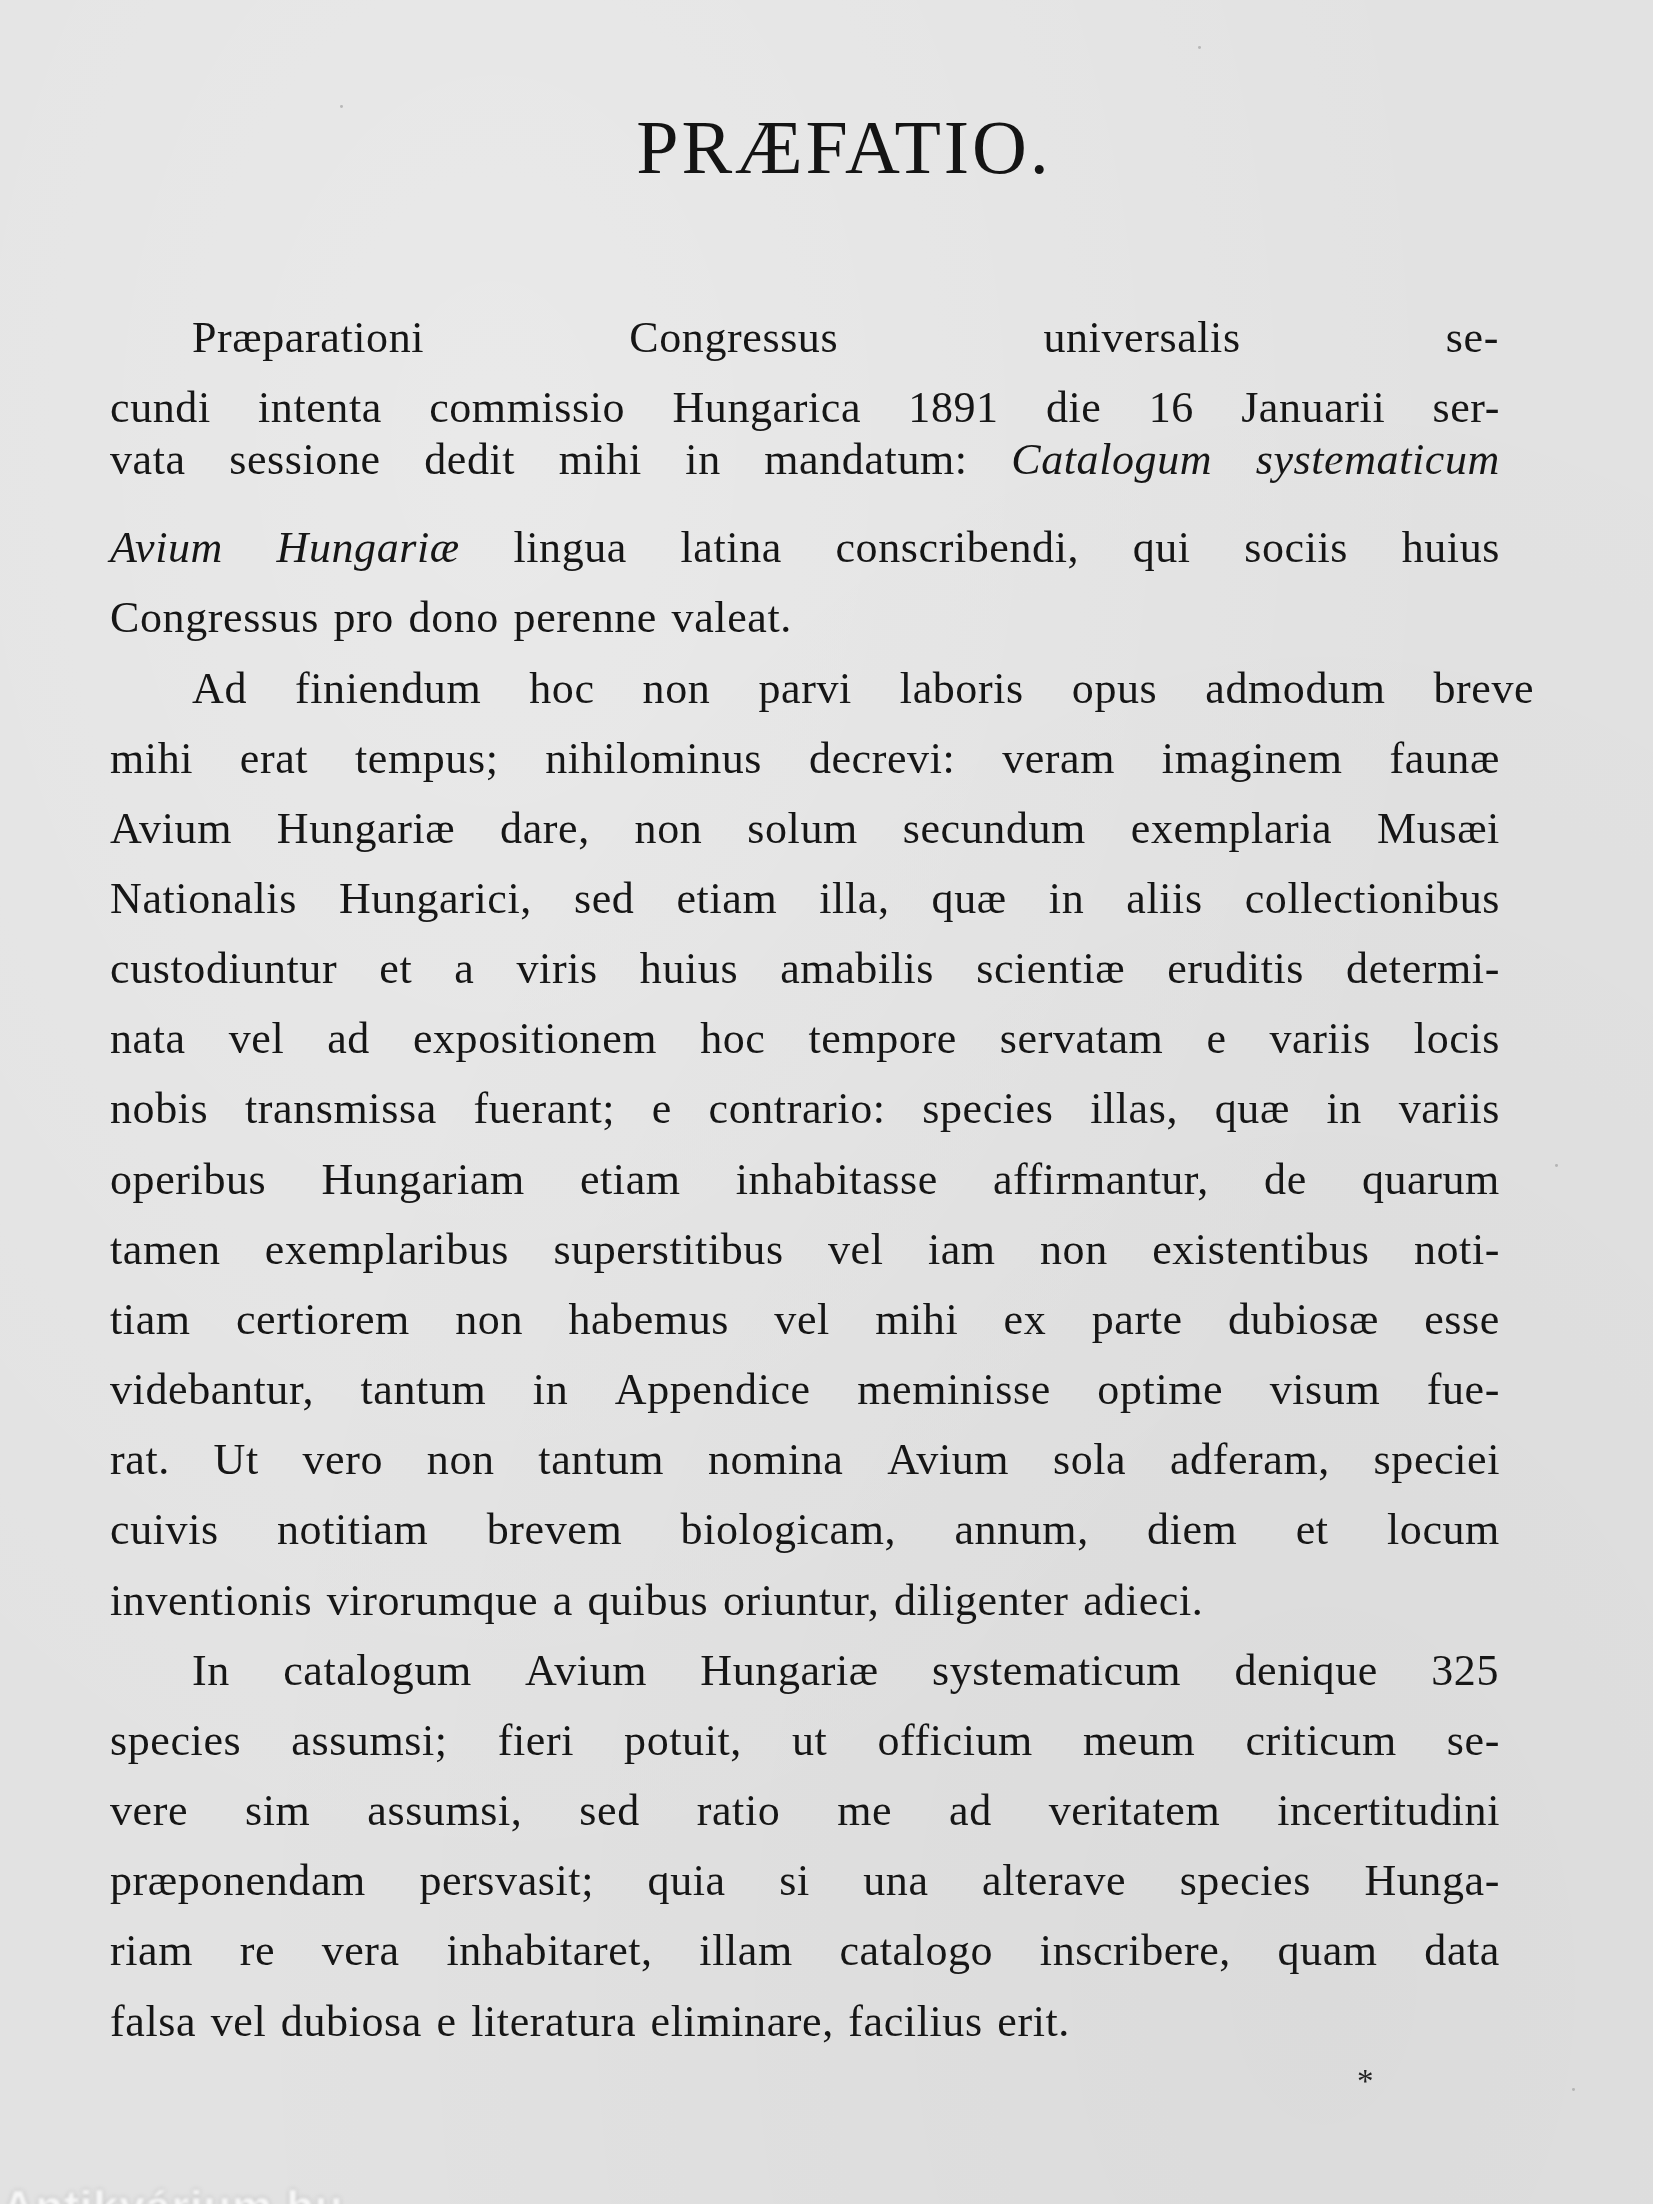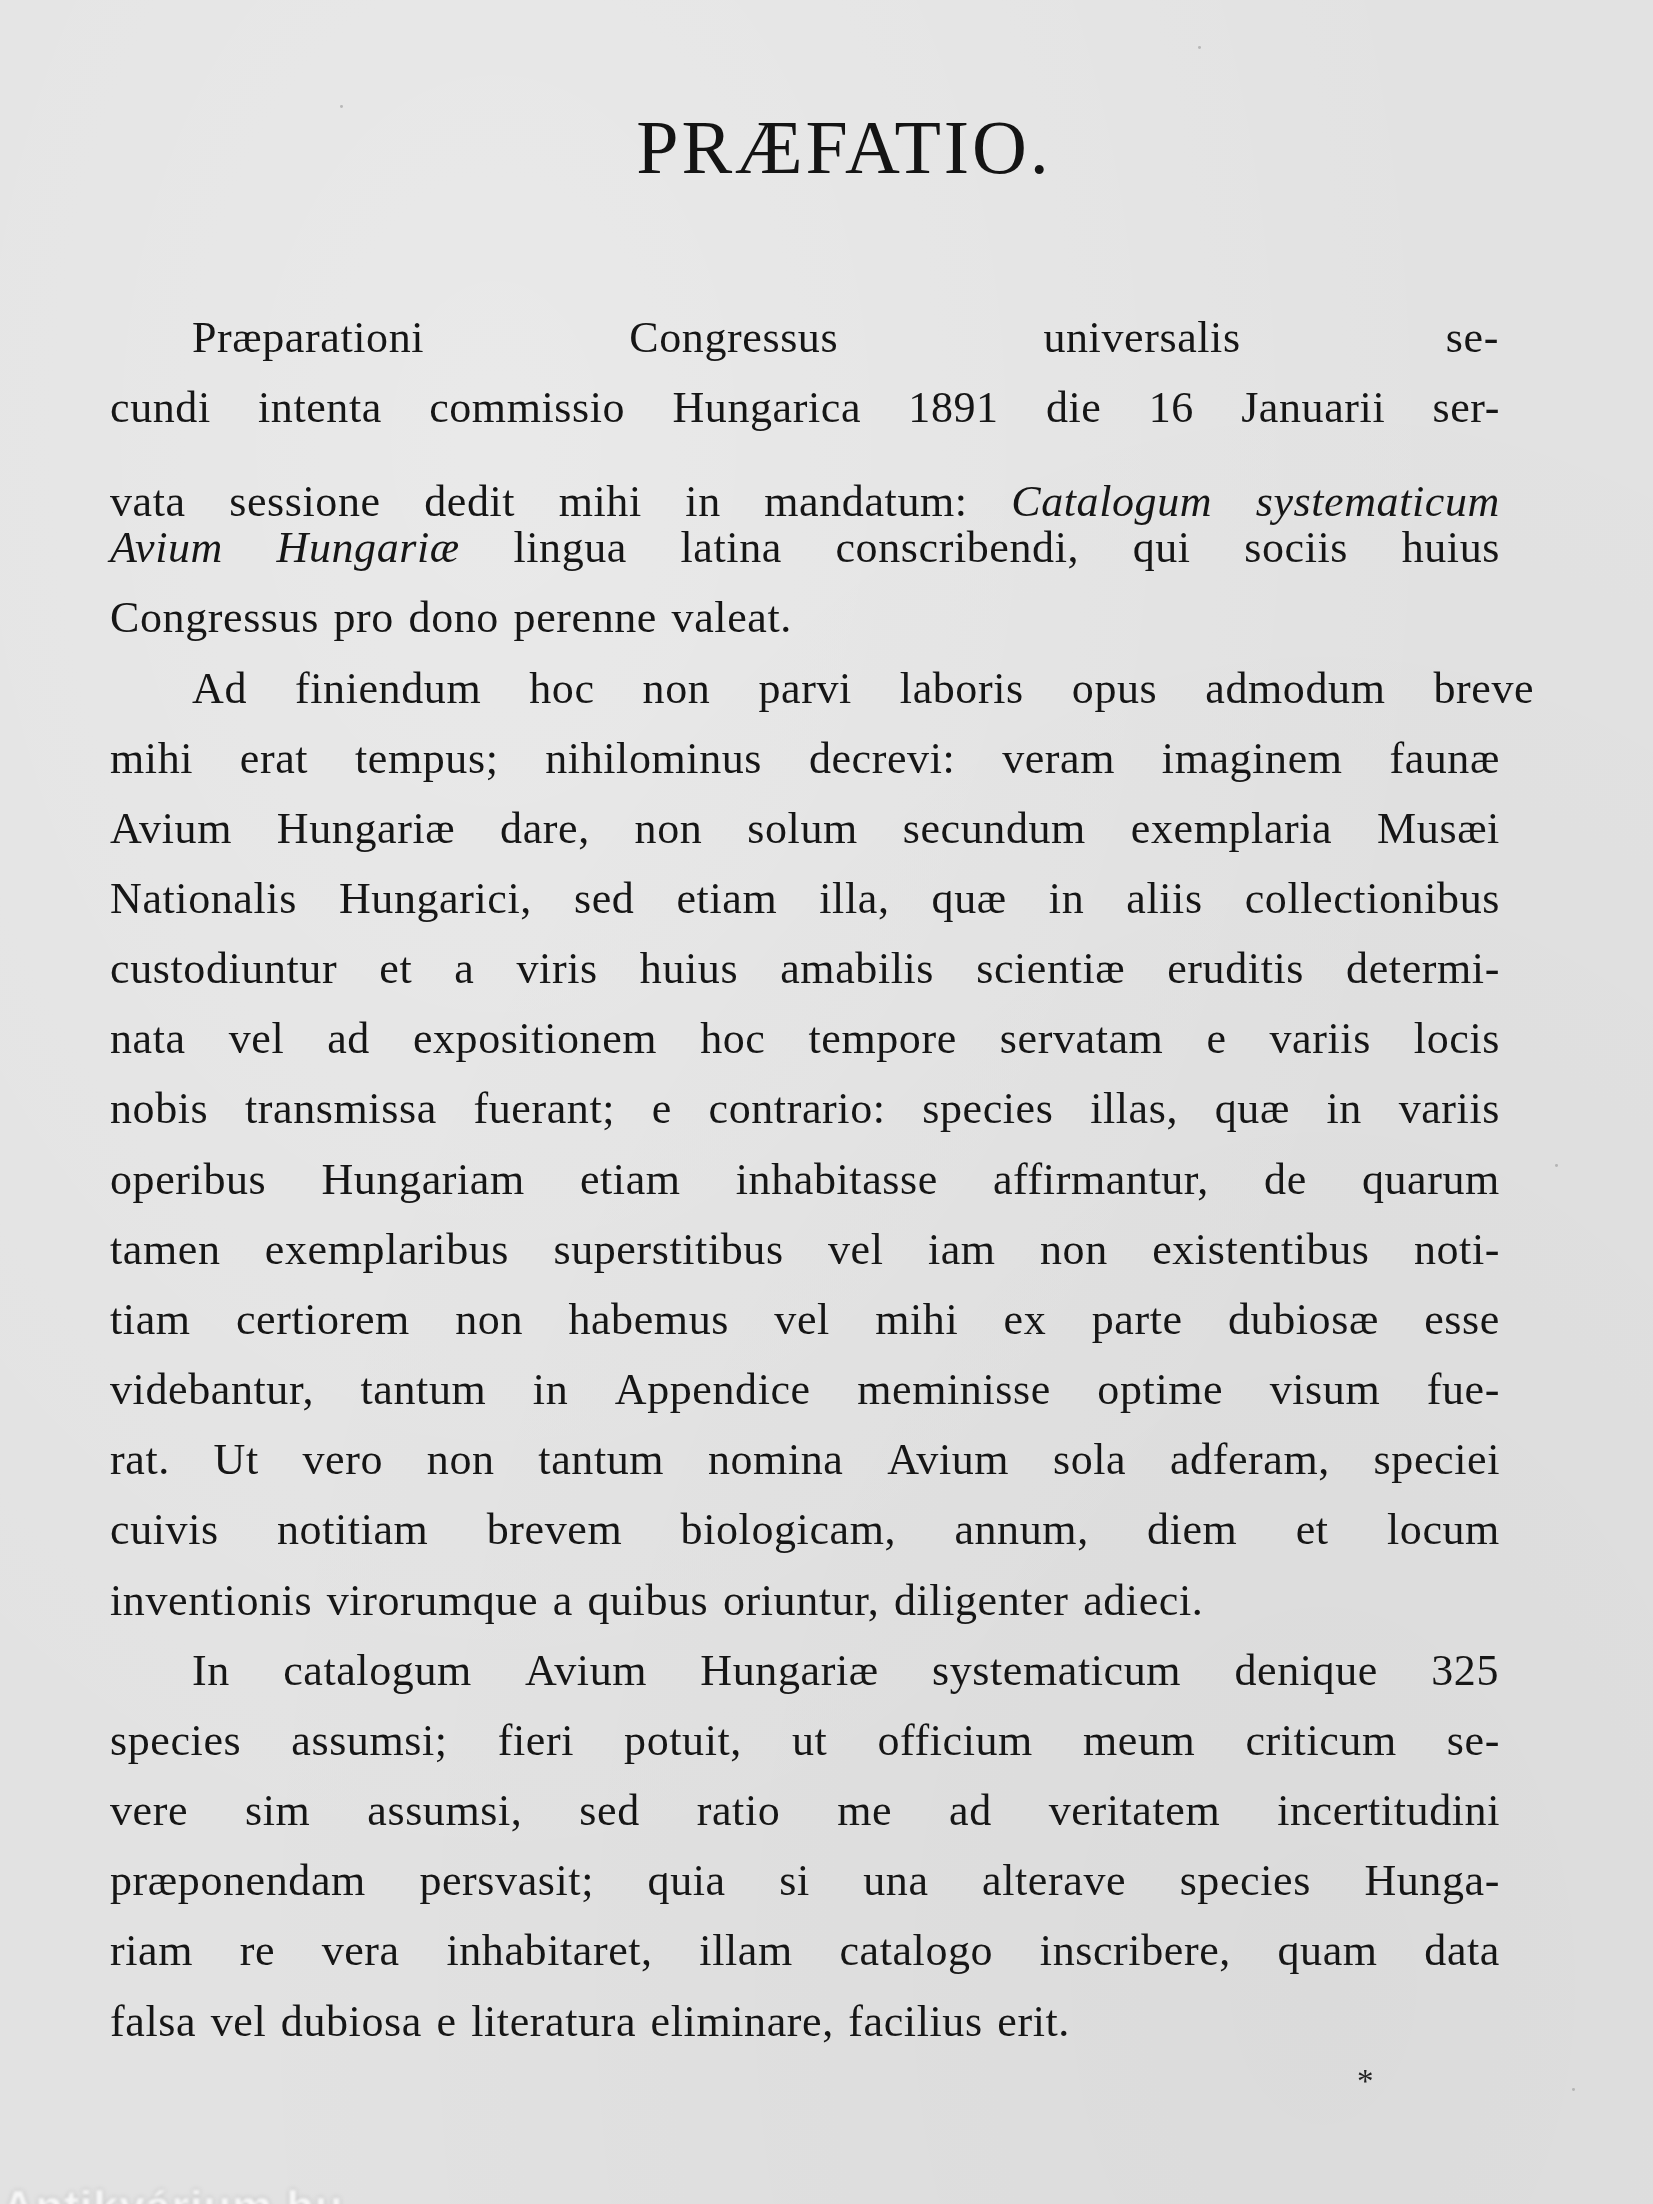--- a/index.html
+++ b/index.html
@@ -127,21 +127,21 @@
           <span class="word">cundi</span>
           <span class="word">intenta</span>
           <span class="word">commissio</span>
           <span class="word">Hungarica</span>
           <span class="word">1891</span>
           <span class="word">die</span>
           <span class="word">16</span>
           <span class="word">Januarii</span>
           <span class="word">ser-</span>
         </div>
-        <div class="line jline" style="top: 467px;">
+        <div class="line jline" style="top: 425px;">
           <span class="word">vata</span>
           <span class="word">sessione</span>
           <span class="word">dedit</span>
           <span class="word">mihi</span>
           <span class="word">in</span>
           <span class="word">mandatum:</span>
           <span class="word it">Catalogum</span>
           <span class="word it">systematicum</span>
         </div>
         <div class="line jline" style="top: 513px;">

